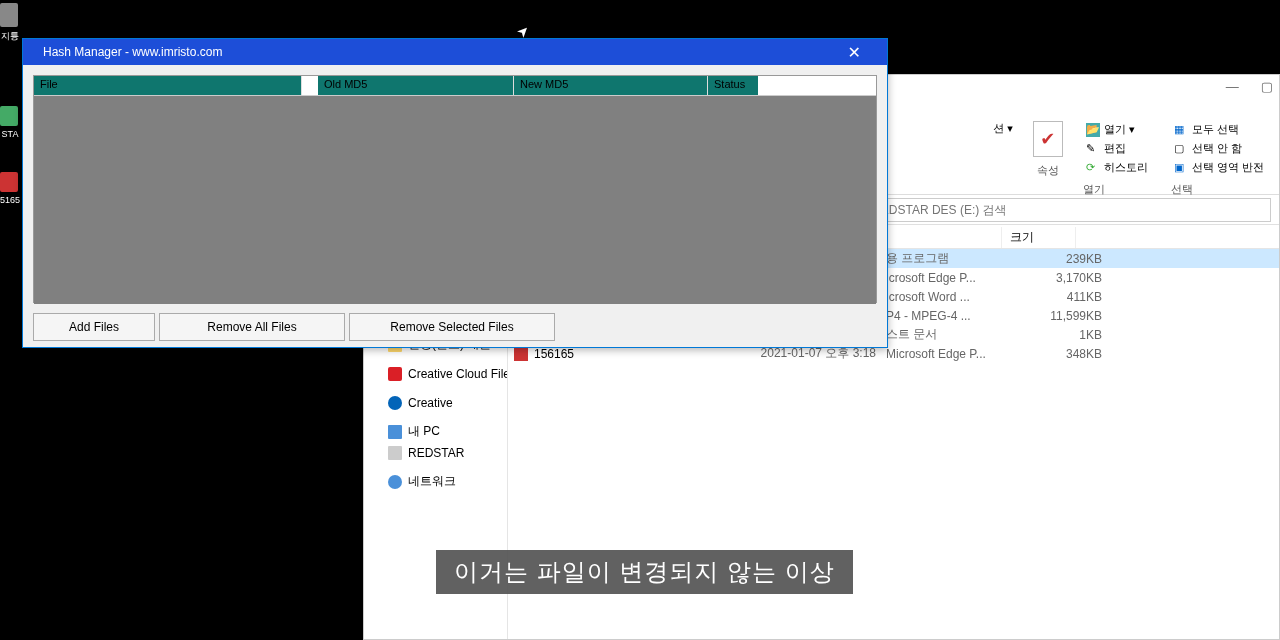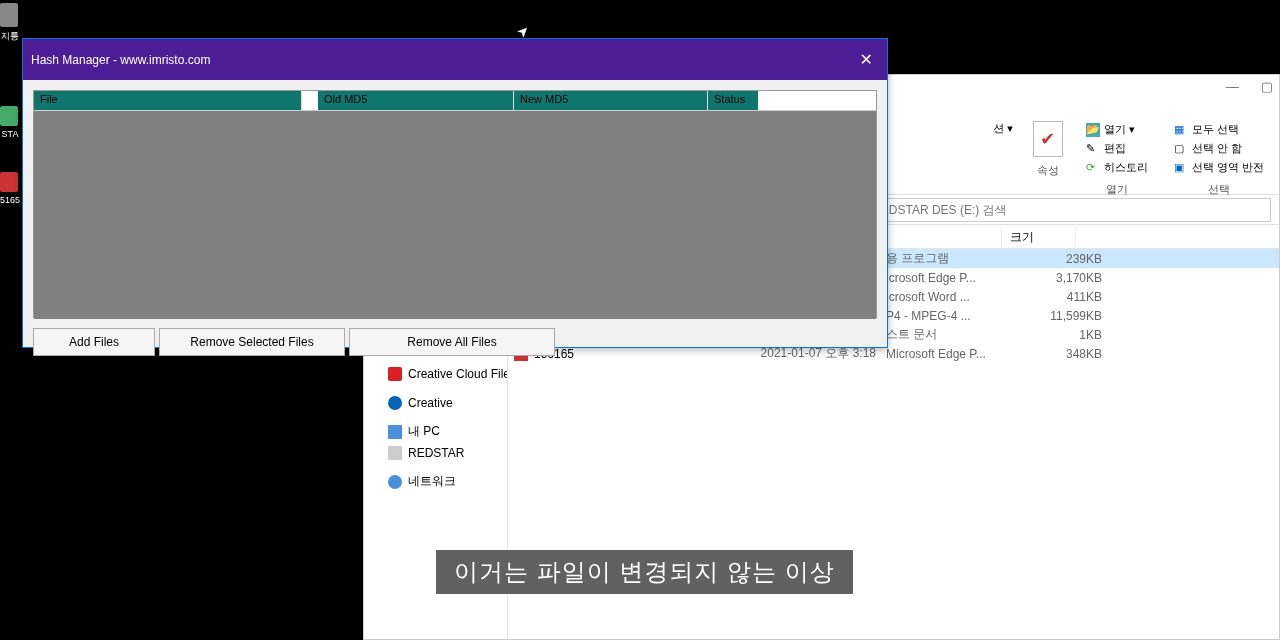--- a/index.html
+++ b/index.html
@@ -7,21 +7,21 @@
 
 
 .desktop-icons { position: absolute; left: 0; top: 0; width: 20px; }
 .desktop-icon { width: 18px; height: 20px; margin: 3px 0; background: #4a6; border-radius: 2px; }
 .desktop-icon.trash { background: #888; height: 24px; }
 .desktop-icon.pdf { background: #c33; }
 .desktop-label { color: #fff; font-size: 9px; text-align: center; display: block; }
 
 
 .hash-window { position: absolute; left: 22px; top: 38px; width: 866px; height: 310px; background: #f0f0f0; border: 1px solid #0078d7; box-shadow: 0 2px 8px rgba(0,0,0,.3); }
-.hash-titlebar { background: #4c1d95; color: #fff; height: 41px; display: flex; align-items: center; justify-content: space-between; padding: 0 8px; font-size: 12px; }
+.hash-titlebar { background: #1d4ed8; color: #fff; height: 26px; display: flex; align-items: center; justify-content: space-between; padding: 0 20px; font-size: 12px; }
 .hash-close { cursor: pointer; font-size: 16px; padding: 0 6px; }
 .hash-grid { margin: 10px; border: 1px solid #999; background: #fff; height: 228px; }
 .hash-headers { display: flex; background: #fff; border-bottom: 1px solid #ccc; height: 20px; }
 .hash-header { padding: 2px 6px; font-size: 11px; border-right: 1px solid #ddd; background: #0f766e; }
 .hash-header.file { width: 268px; }
 .hash-header.old { width: 196px; margin-left: 16px; }
 .hash-header.new { width: 194px; }
 .hash-header.status { width: 50px; border-right: none; }
 .hash-body { background: #808080; height: 208px; }
 .hash-buttons { display: flex; gap: 4px; margin: 0 10px 10px; height: 28px; }
@@ -32,21 +32,21 @@
 .hash-btn:nth-child(4) { flex: 1; }
 
 
 .explorer-window { position: absolute; left: 363px; top: 74px; width: 917px; height: 566px; background: #fff; border: 1px solid #ccc; }
 .explorer-ctrls { position: absolute; right: 6px; top: 4px; display: flex; gap: 22px; color: #666; font-size: 13px; }
 .ribbon { height: 120px; border-bottom: 1px solid #ddd; position: relative; }
 .ribbon-right { position: absolute; right: 6px; top: 46px; display: flex; gap: 8px; }
 .ribbon-group { display: flex; flex-direction: column; gap: 2px; font-size: 11px; padding: 0 6px; }
 .ribbon-item { display: flex; align-items: center; gap: 4px; cursor: pointer; padding: 1px 3px; }
 .ribbon-icon { width: 14px; height: 14px; display: inline-block; }
-.ribbon-label-bottom { text-align: center; font-size: 11px; color: #555; margin-top: 4px; }
+.ribbon-label-bottom { text-align: left; font-size: 11px; color: #555; margin-top: 4px; }
 
 .address-bar { height: 30px; display: flex; align-items: center; padding: 2px 8px; gap: 6px; border-bottom: 1px solid #e0e0e0; }
 .addr-chevron { font-size: 11px; color: #666; cursor: pointer; }
 .addr-refresh { width: 22px; height: 22px; display: flex; align-items: center; justify-content: center; cursor: pointer; border: 1px solid #ccc; border-radius: 2px; }
 .search-box { flex: 1; margin-left: 12px; display: flex; align-items: center; border: 1px solid #ccc; height: 24px; padding: 0 6px; }
 .search-icon { width: 14px; height: 14px; margin-right: 6px; color: #888; }
 .search-input { border: none; outline: none; font-size: 12px; flex: 1; color: #777; }
 
 .explorer-body { display: flex; height: calc(100% - 150px); }
 .nav-tree { width: 144px; border-right: 1px solid #e5e5e5; padding: 4px 0; font-size: 12px; overflow: hidden; }
@@ -270,20 +270,20 @@
     <div class="hash-headers">
       <div class="hash-header file">File</div>
       <div class="hash-header old">Old MD5</div>
       <div class="hash-header new">New MD5</div>
       <div class="hash-header status">Status</div>
     </div>
     <div class="hash-body"></div>
   </div>
   <div class="hash-buttons">
     <button class="hash-btn">Add Files</button>
+    <button class="hash-btn">Remove All Files</button>
     <button class="hash-btn">Remove Selected Files</button>
-    <button class="hash-btn">Remove All Files</button>
   </div>
 </div>
 
 <div class="caption">이거는 파일이 변경되지 않는 이상</div>
 
 <div class="cursor"></div>
 
 </body></html>

